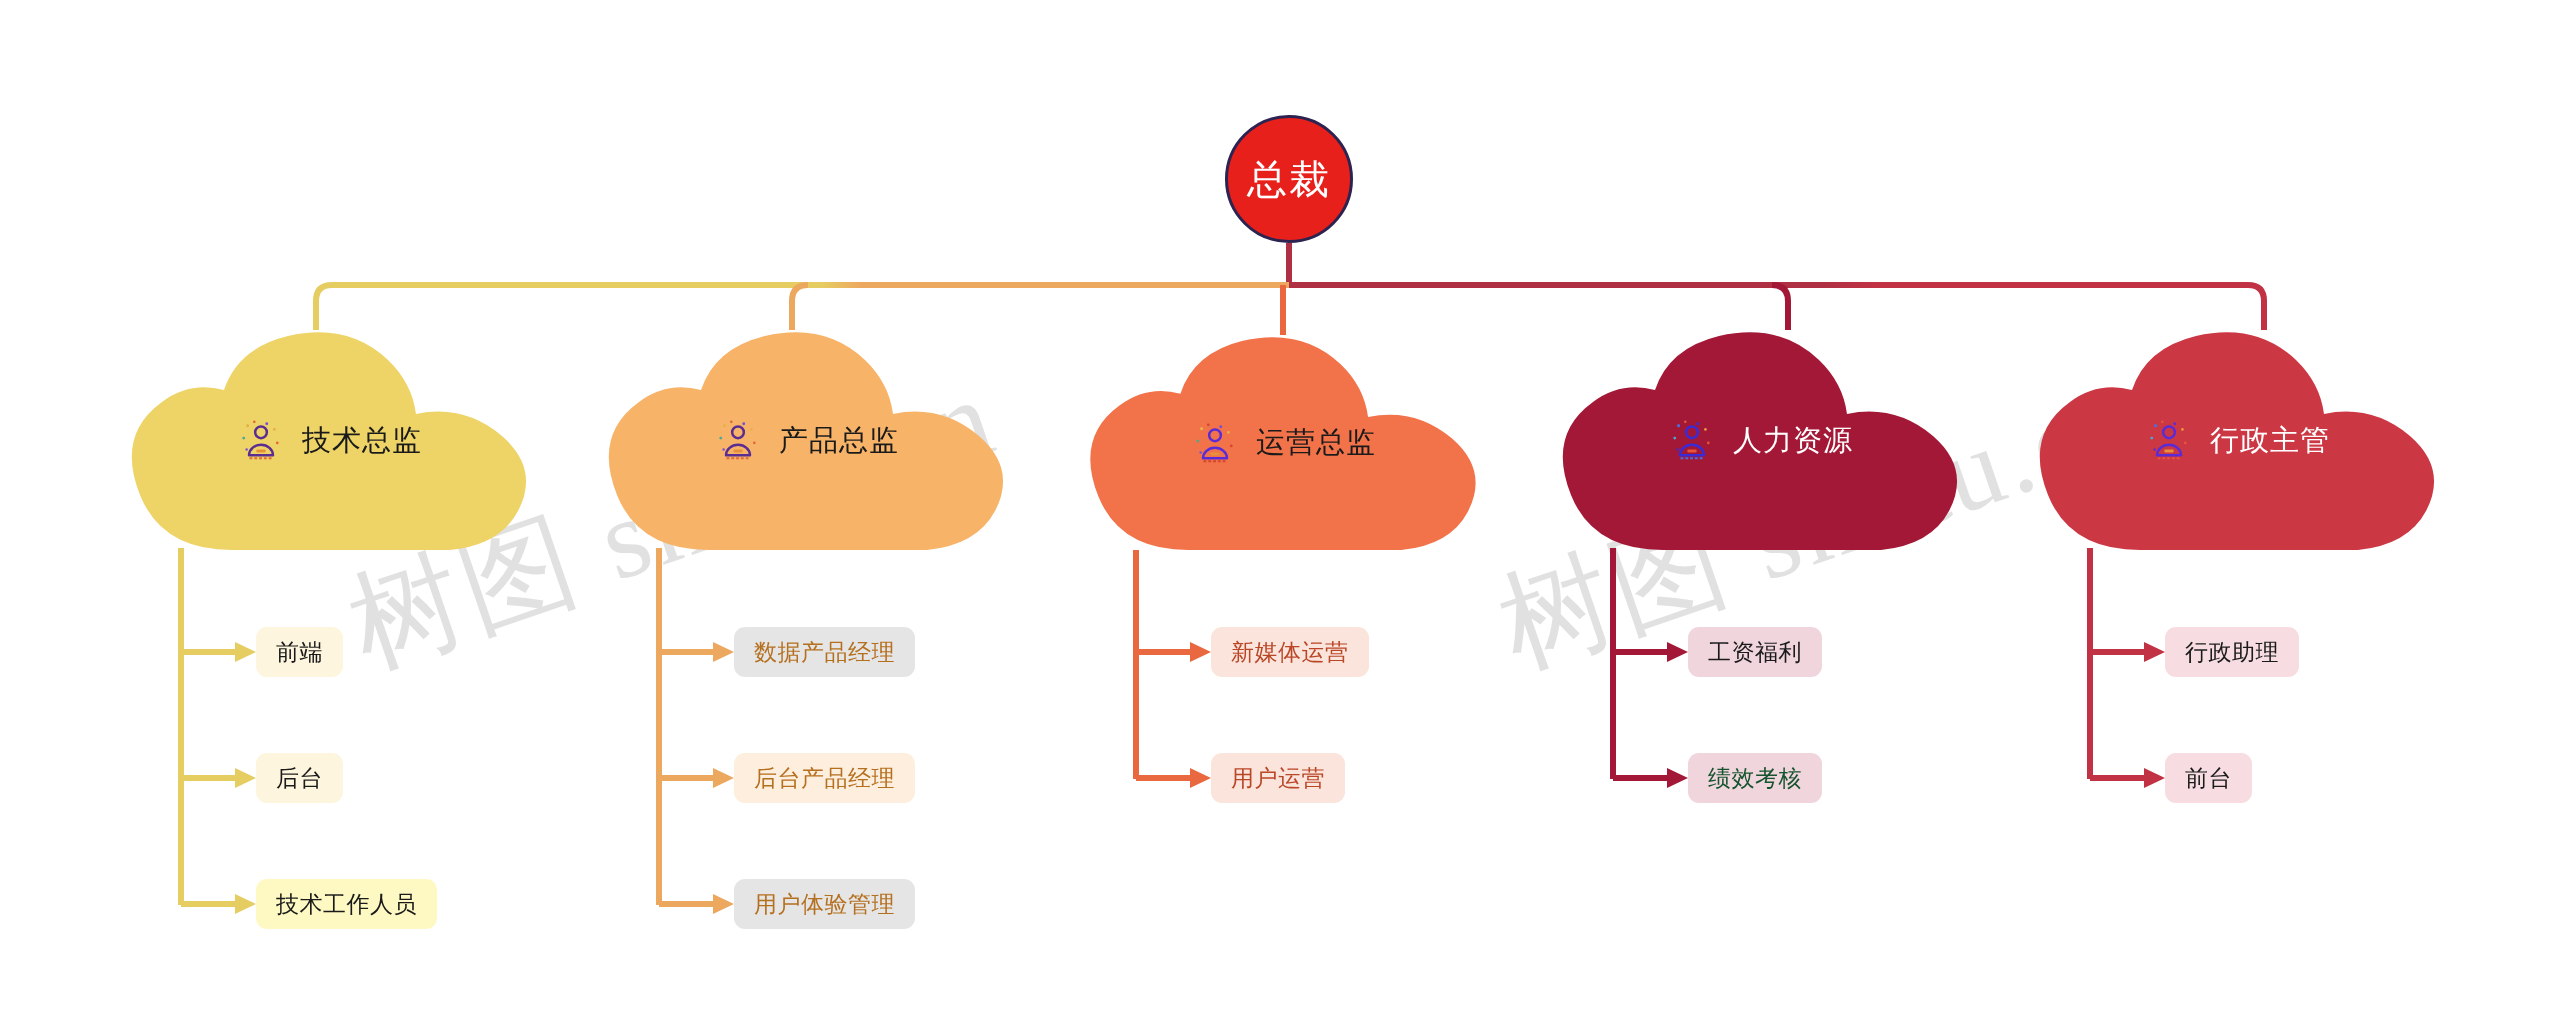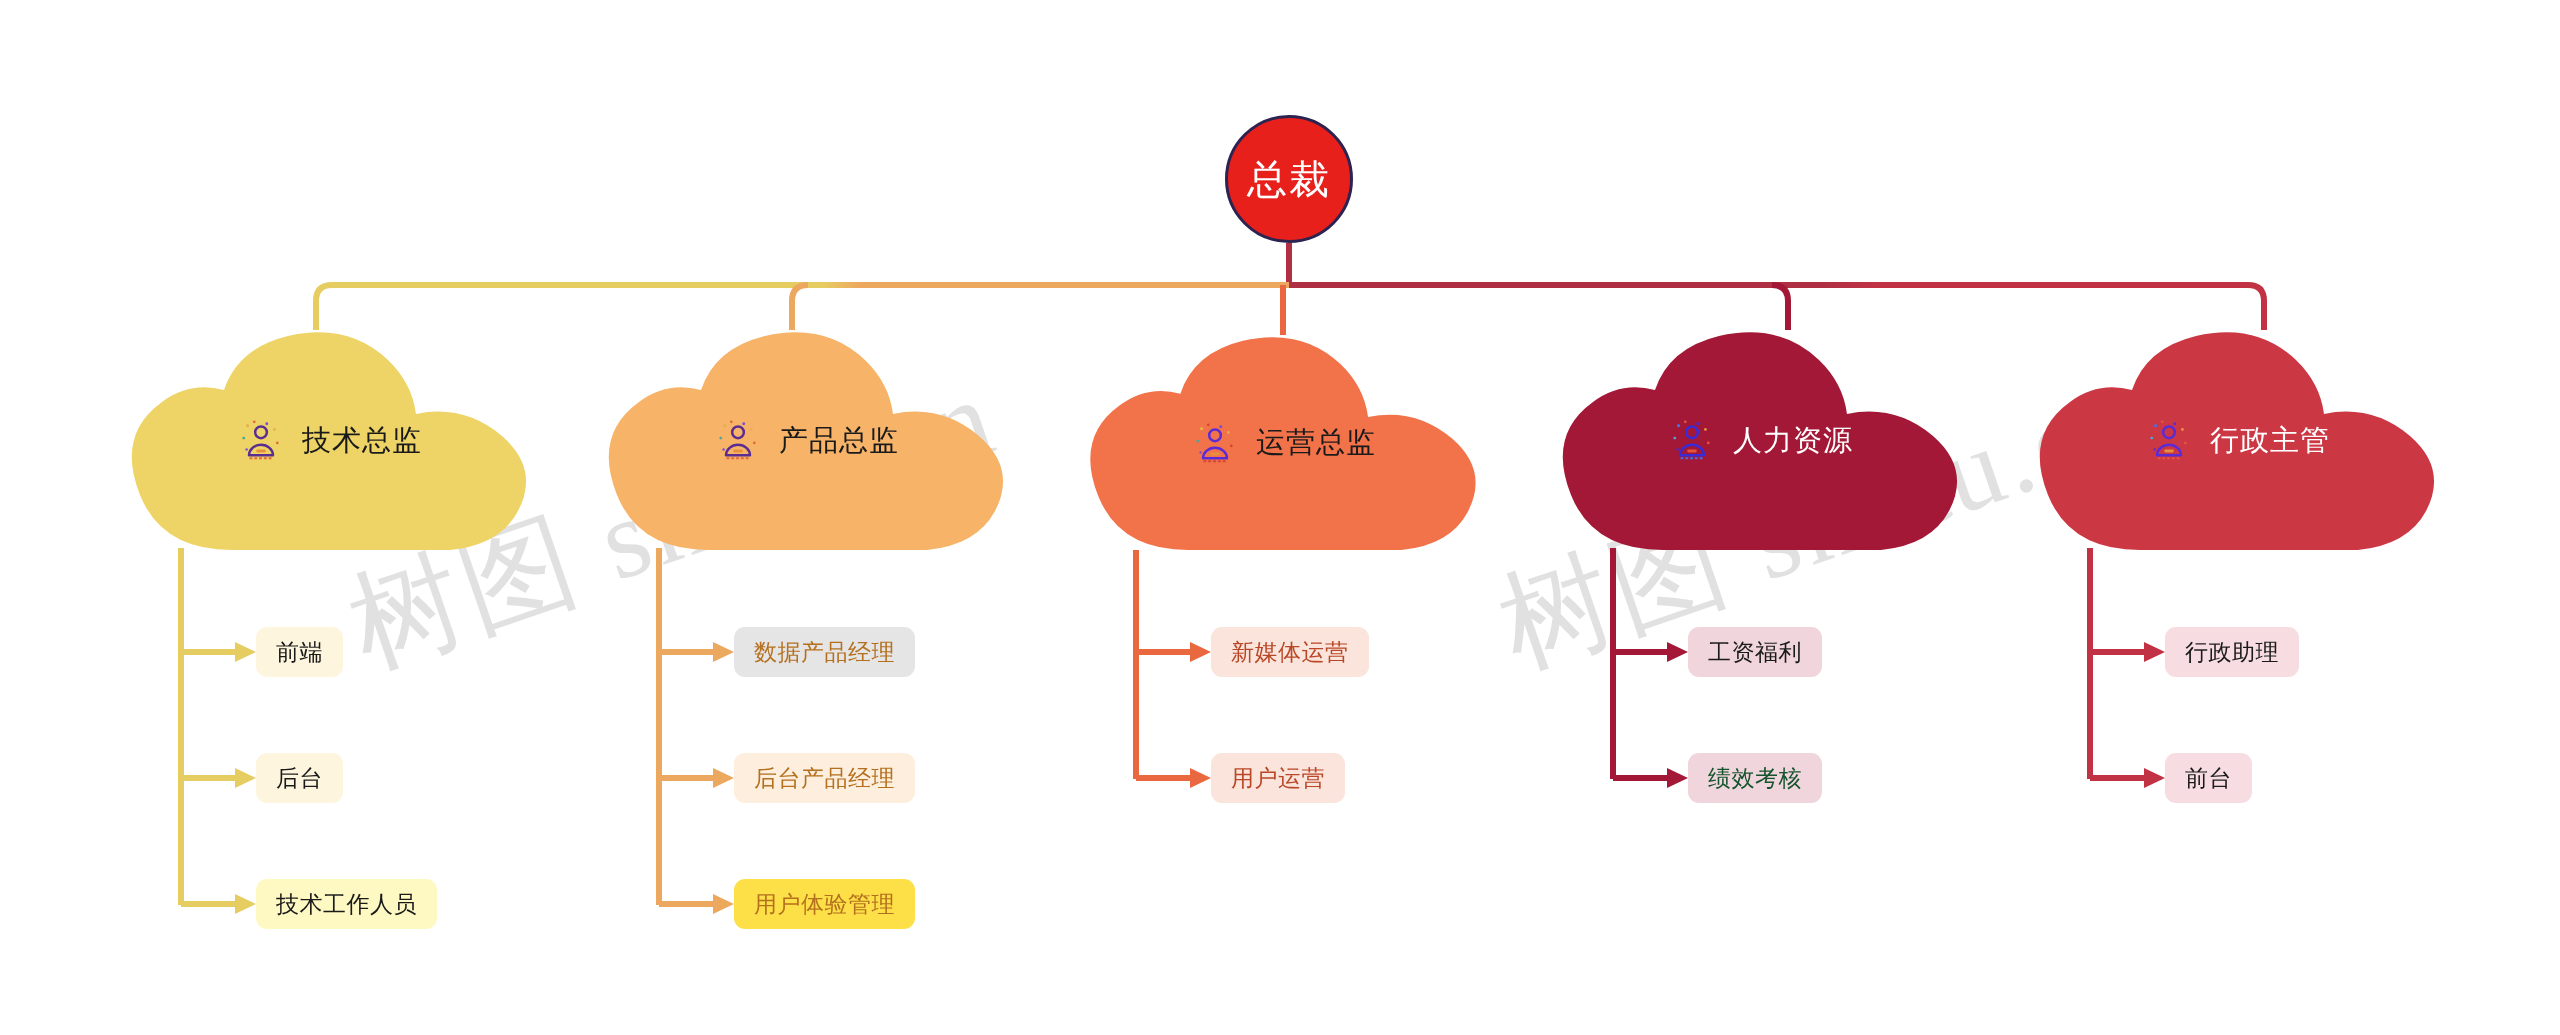--- a/index.html
+++ b/index.html
@@ -317,21 +317,21 @@
   <div class="leaf" style="left:256px; top:879px; background:#fef9c3; color:#1a1a1a;">
     <span>技术工作人员</span>
   </div>
 
   <div class="leaf" style="left:734px; top:627px; background:#e5e5e5; color:#b5701f;">
     <span>数据产品经理</span>
   </div>
   <div class="leaf" style="left:734px; top:753px; background:#fdeedd; color:#b5701f;">
     <span>后台产品经理</span>
   </div>
-  <div class="leaf" style="left:734px; top:879px; background:#fde047; color:#b5701f;">
+  <div class="leaf" style="left:734px; top:879px; background:#e5e5e5; color:#b5701f;">
     <span>用户体验管理</span>
   </div>
 
   <div class="leaf" style="left:1211px; top:627px; background:#fbe4dc; color:#b94726;">
     <span>新媒体运营</span>
   </div>
   <div class="leaf" style="left:1211px; top:753px; background:#fbe4dc; color:#b94726;">
     <span>用户运营</span>
   </div>
 

